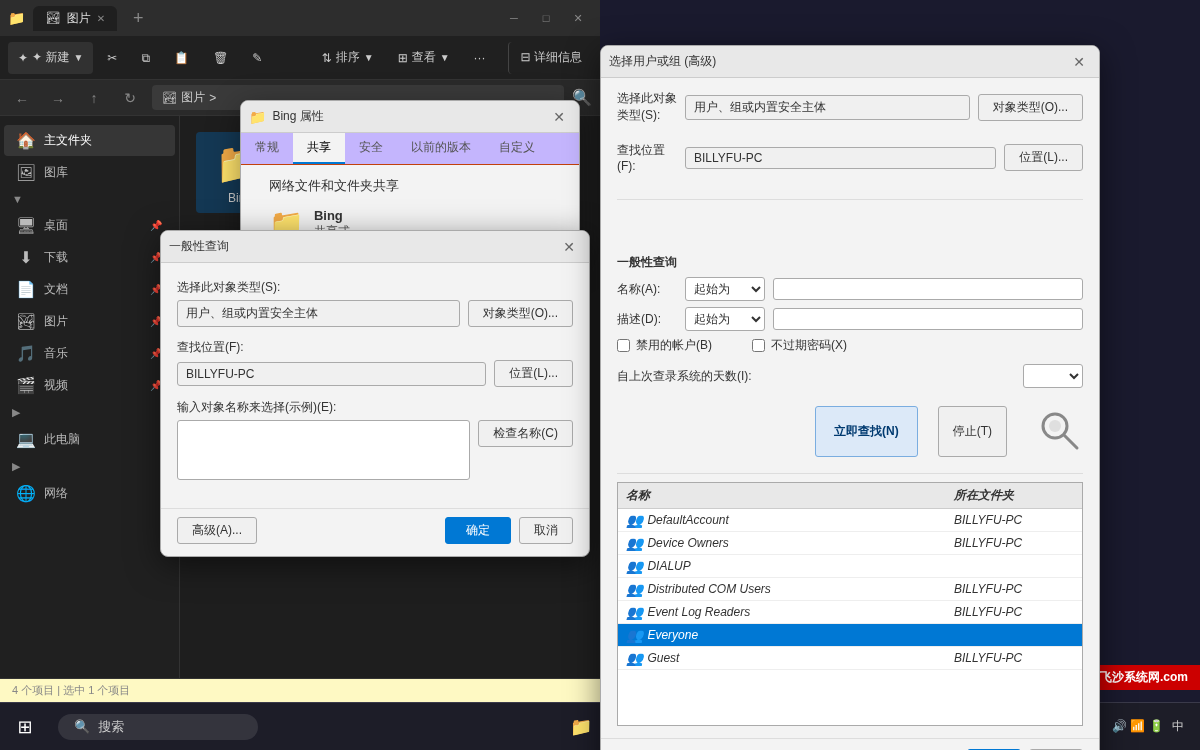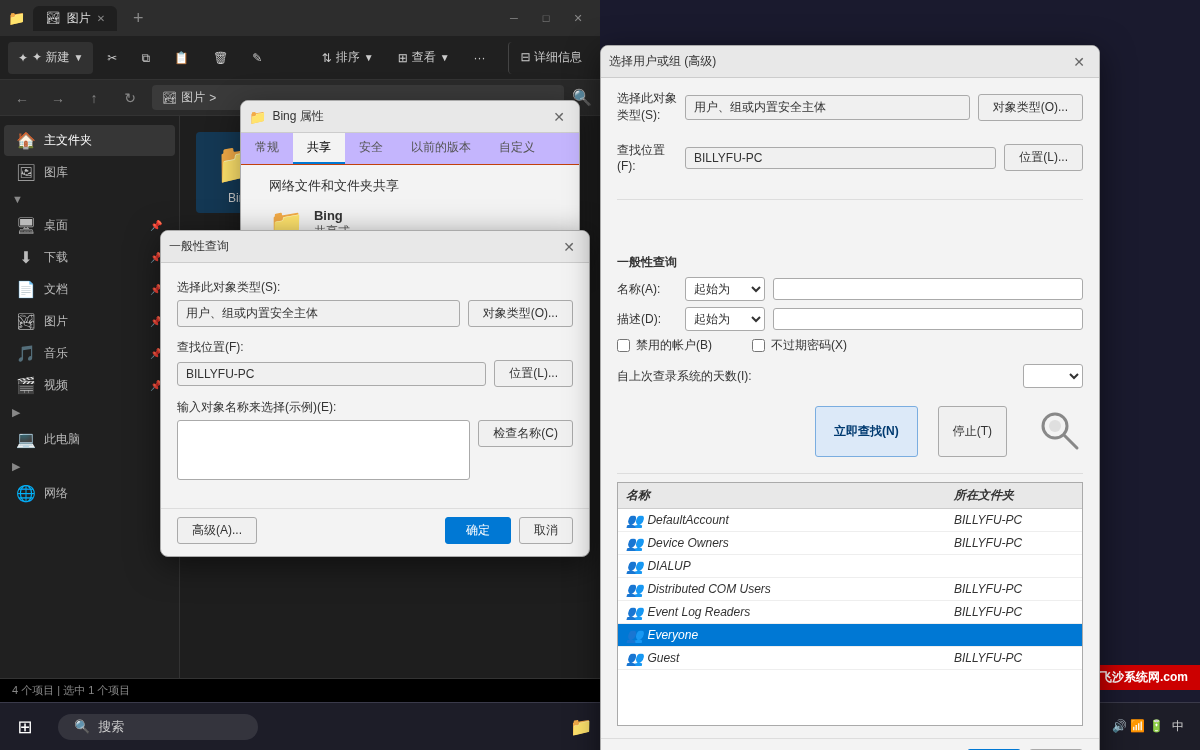--- a/index.html
+++ b/index.html
@@ -200,21 +200,21 @@
       cursor: pointer;
       color: #ccc;
       font-size: 12px;
       text-align: center;
     }
     .file-item.selected { background: rgba(0,120,212,0.3); }
     .file-icon { font-size: 40px; }
 
     .status-bar {
       height: 24px;
-      background: #000000;
+      background: #fef9c3;
       display: flex;
       align-items: center;
       padding: 0 12px;
       color: #888;
       font-size: 11px;
       border-top: 1px solid #333;
     }
 
     
     .dialog-bing {

